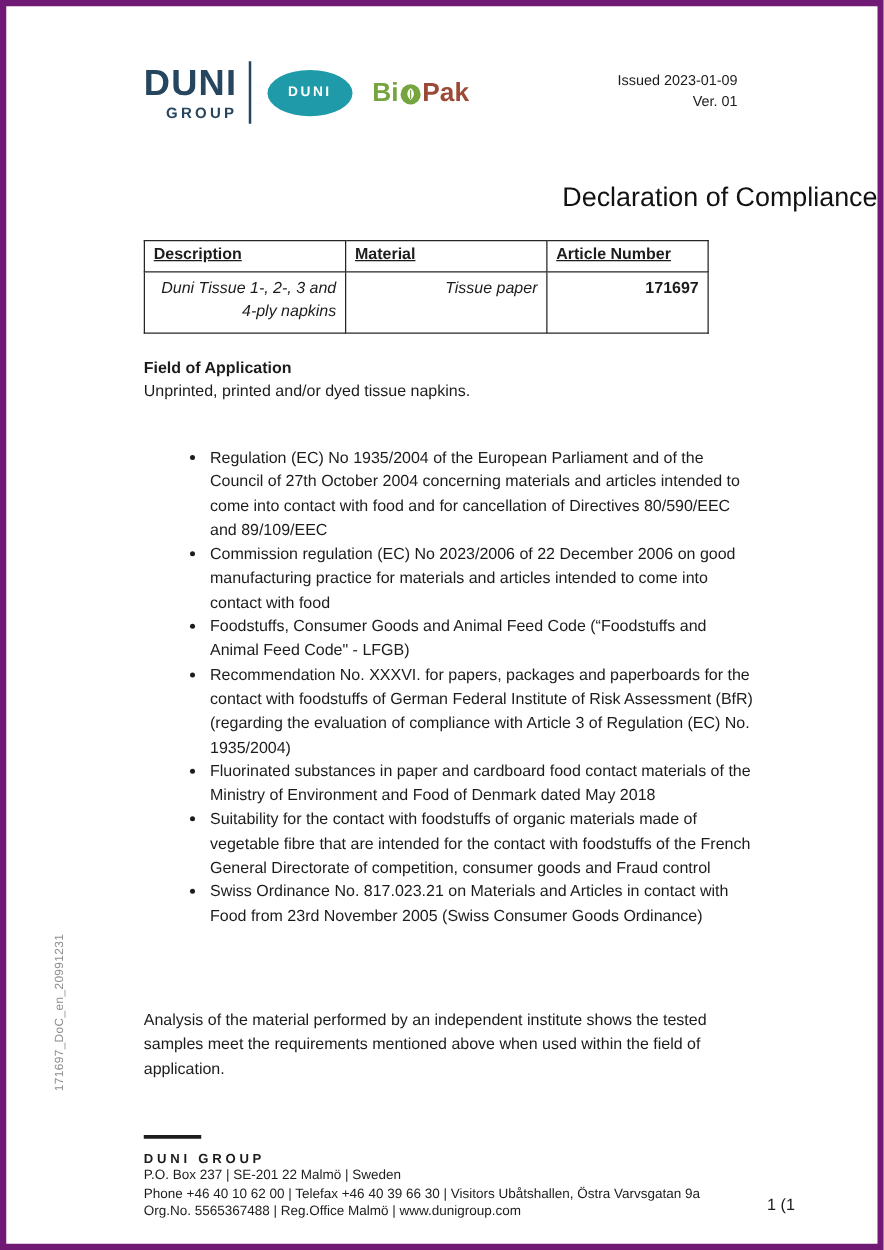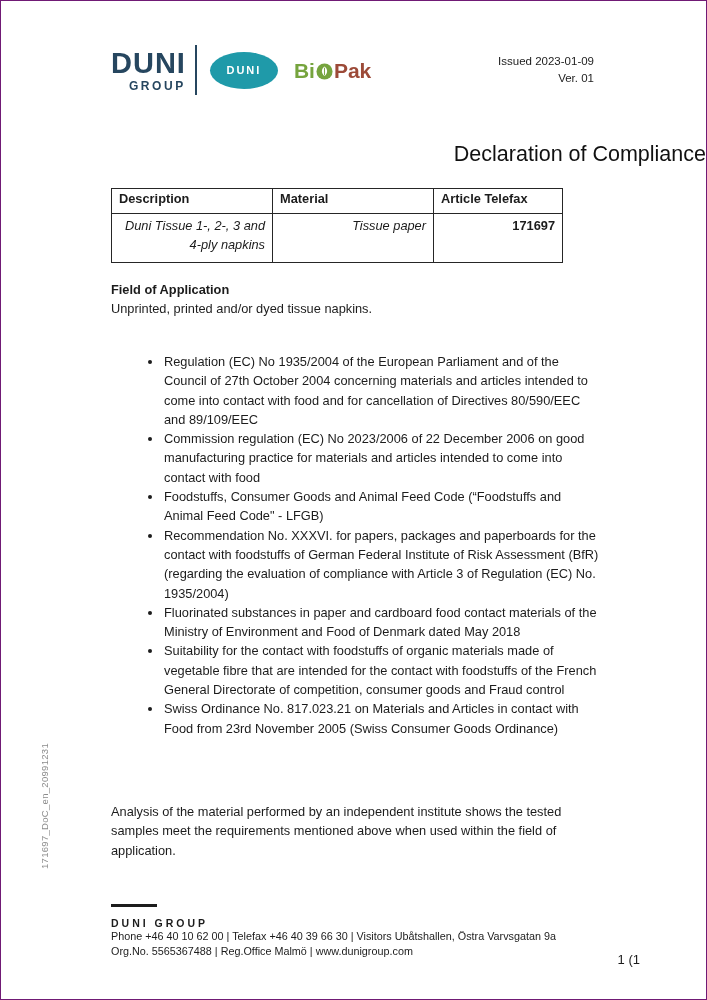--- a/index.html
+++ b/index.html
@@ -4,21 +4,21 @@
 <style>
   html,body{margin:0;padding:0;background:#fff;}
   .page{
     position:relative;
     width:707px;height:1000px;
     background:#ffffff;
     font-family:"Liberation Sans", sans-serif;
     color:#1c1c1c;
     overflow:hidden;
     box-sizing:border-box;
-    border:1px solid #701a75;
+    border:5px solid #701a75;
     padding-left:40px;
   }
 
   
   .header{
     position:absolute;top:44px;left:110px;right:112px;
     display:flex;align-items:center;
   }
   .logo-dunigroup{
     text-align:right;color:#26465f;line-height:1;
@@ -49,21 +49,21 @@
   
   .doc-table{
     position:absolute;top:187px;left:110px;
     border-collapse:collapse;table-layout:fixed;width:451px;
     font-size:12.8px;
   }
   .doc-table td,.doc-table th{
     border:1.5px solid #262626;
     padding:2px 7px;vertical-align:top;text-align:left;
   }
-  .doc-table th{font-weight:700;height:20px;}
+  .doc-table th{font-weight:700;height:20px;text-decoration:underline;}
   .doc-table td{height:44px;line-height:1.5;text-align:right;}
   .c-desc{width:161px;} .c-mat{width:161px;} .c-art{width:129px;}
   .cell-italic{font-style:italic;}
   .cell-bold{font-weight:700;}
 
   
   .block{position:absolute;left:110px;width:489px;font-size:12.8px;line-height:19.3px;}
   .foa{top:279px;}
   .bold-heading{font-weight:700;}
   .declares{top:348px;}
@@ -118,21 +118,21 @@
   <table class="doc-table">
     <colgroup>
         <col class="c-desc">
         <col class="c-mat">
         <col class="c-art">
       </colgroup>
     <tbody>
         <tr>
       <th>Description</th>
       <th>Material</th>
-      <th>Article Telefax</th>
+      <th>Article Number</th>
     </tr>
     <tr>
       <td class="cell-italic">Duni Tissue 1-, 2-, 3 and 4-ply napkins</td>
       <td class="cell-italic">Tissue paper</td>
       <td class="cell-bold">171697</td>
     </tr>
   </tbody>
     </table>
 
   <div class="block foa">
@@ -152,18 +152,19 @@
     </ul>
   </div>
 
   <div class="block analysis">Analysis of the material performed by an independent institute shows the tested samples meet the requirements mentioned above when used within the field of application.</div>
 
   <div class="sidebar-text">171697_DoC_en_20991231</div>
 
   <div class="footer">
     <div class="footer-divider"></div>
     <div class="footer-company">DUNI GROUP</div>
+    <div class="footer-line">P.O. Box 237 | SE-201 22 Malmö | Sweden</div>
     <div class="footer-line">Phone +46 40 10 62 00 | Telefax +46 40 39 66 30 | Visitors Ubåtshallen, Östra Varvsgatan 9a</div>
     <div class="footer-line">Org.No. 5565367488 | Reg.Office Malmö | www.dunigroup.com</div>
   </div>
   <div class="page-number">1 (1</div>
 
 </div>
 
 </body></html>

